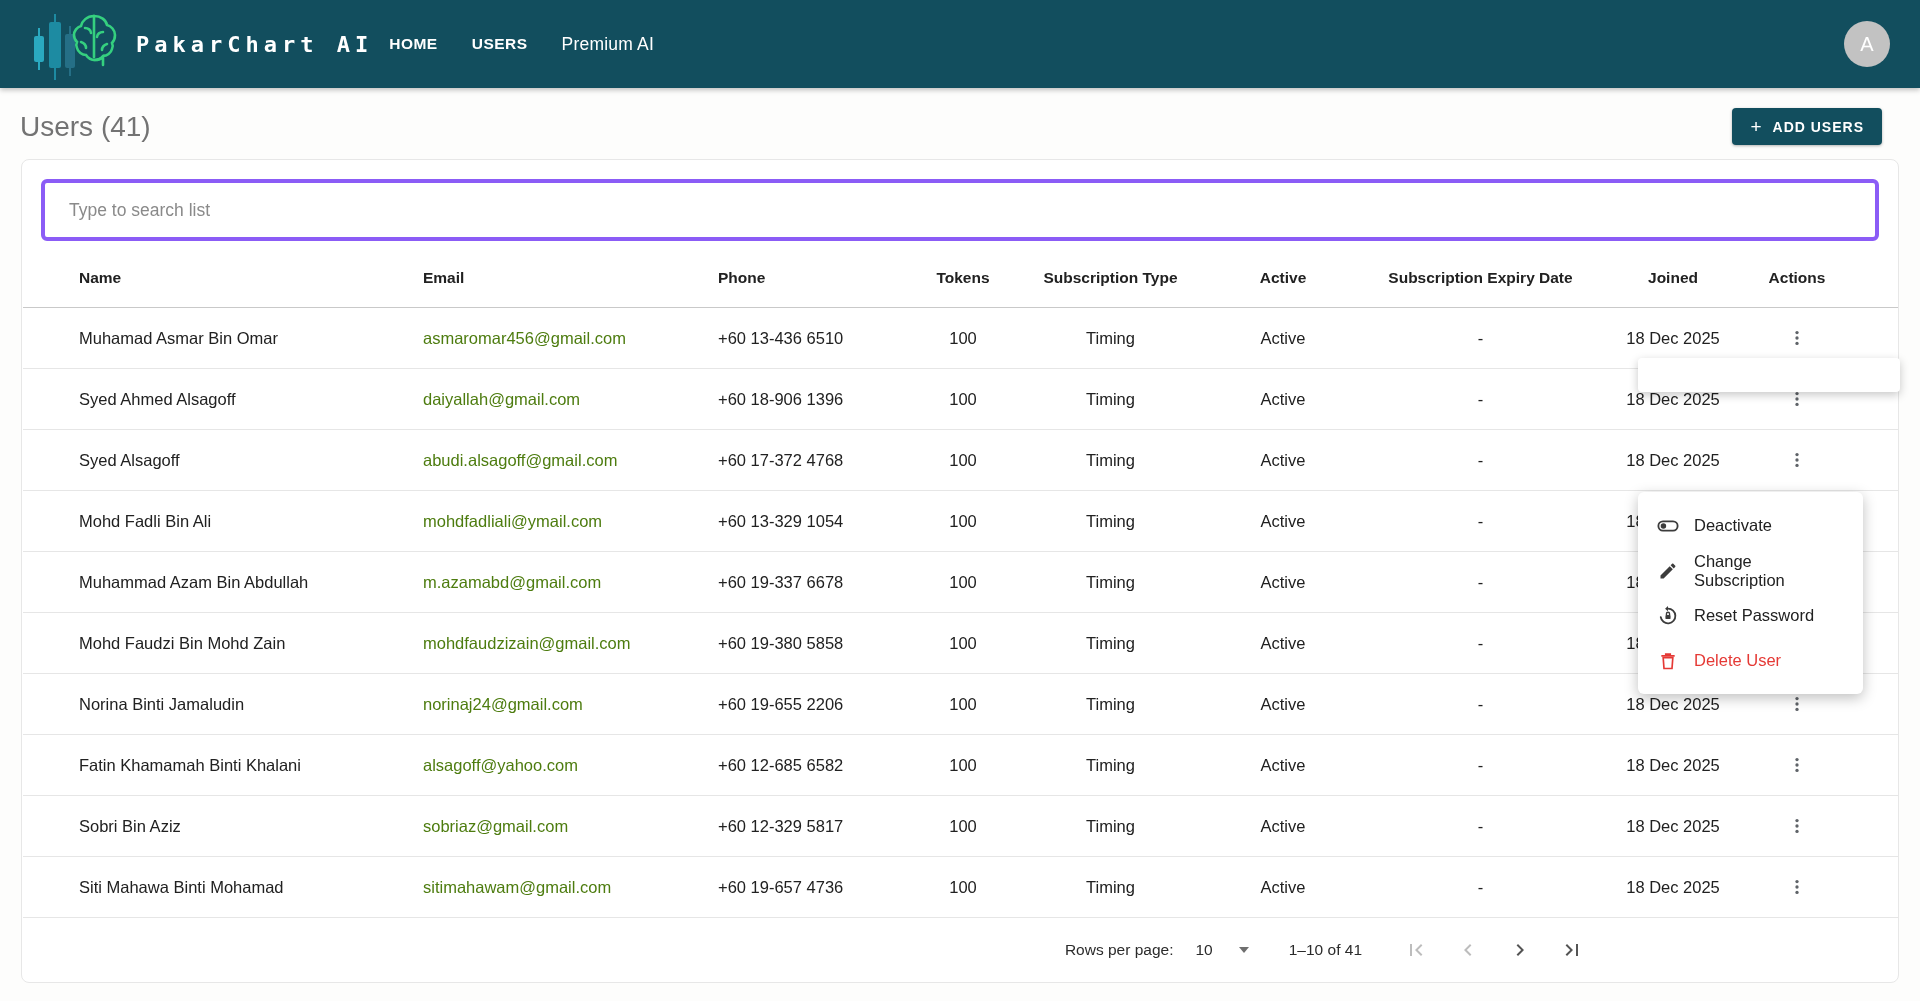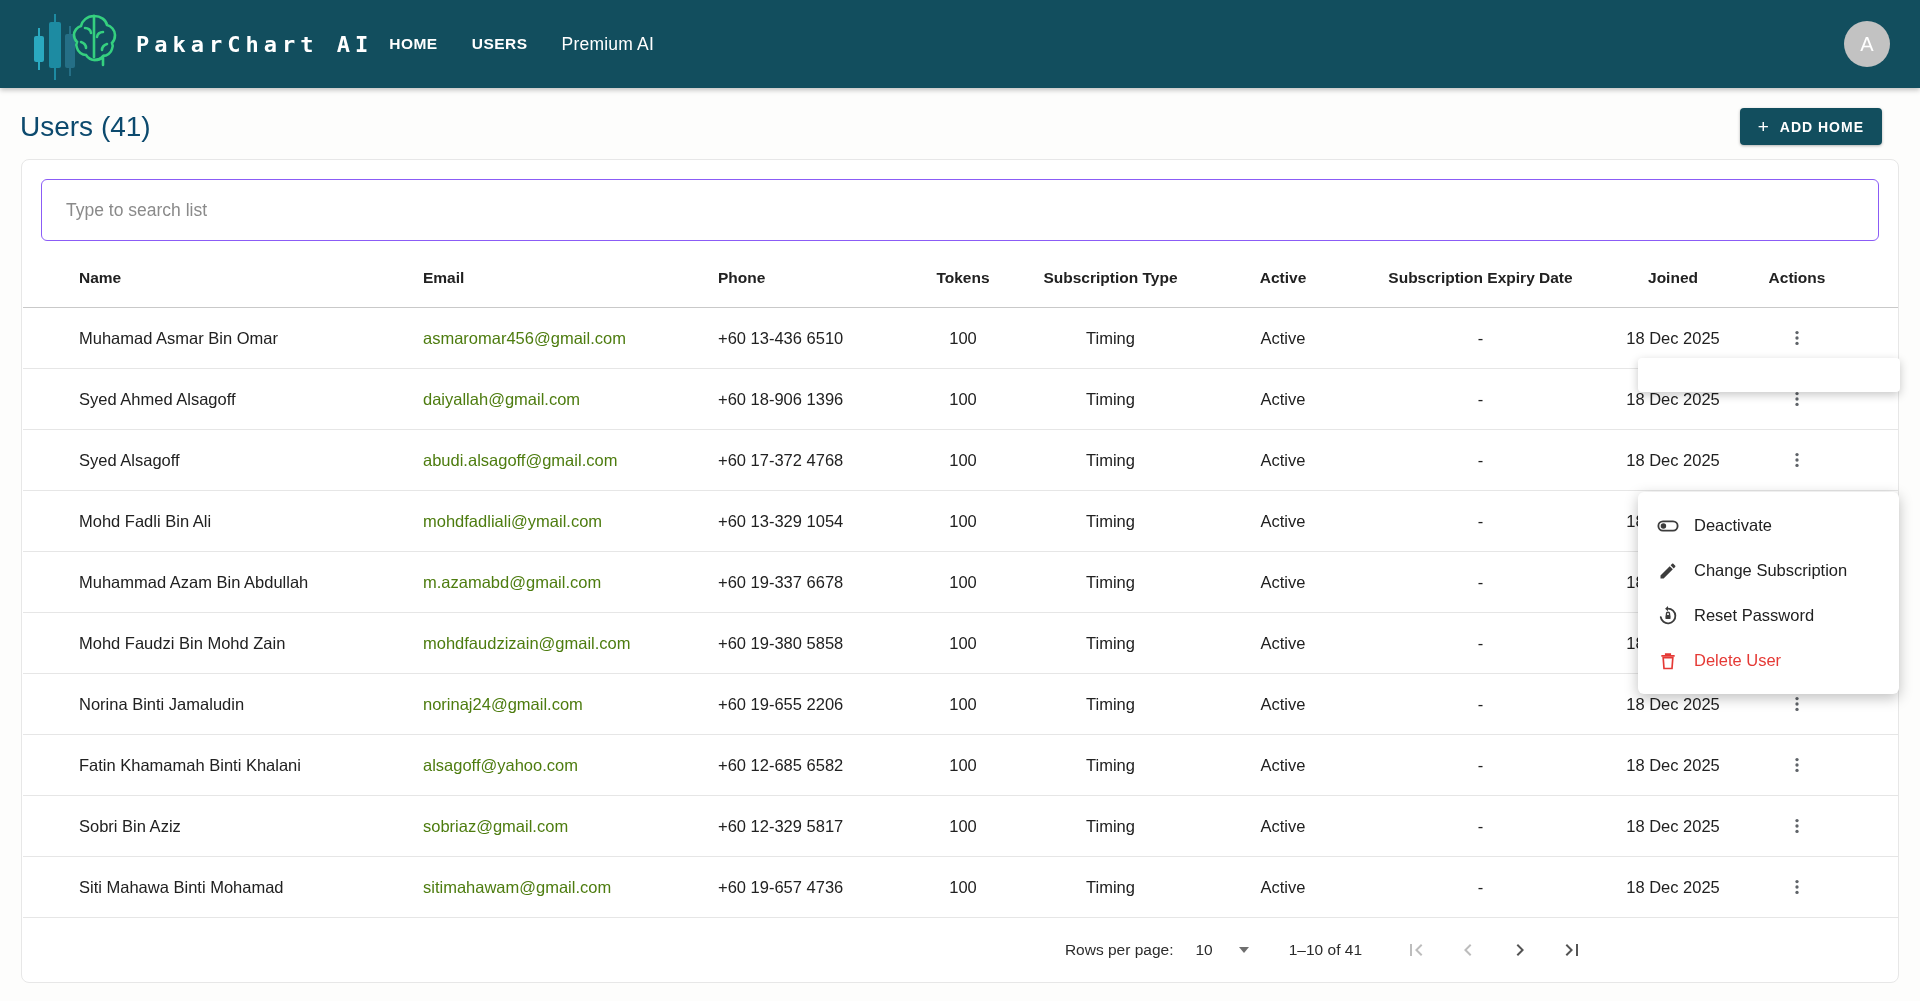--- a/index.html
+++ b/index.html
@@ -14,31 +14,31 @@
            letter-spacing:5px; color:#ffffff; margin-left:14px; }
   .navlinks { display:flex; align-items:center; margin-left:16px; gap:34px; }
   .navlink { color:#ffffff; font-size:15.5px; font-weight:700; letter-spacing:.5px; cursor:pointer; }
   .navlink.plain { font-weight:400; font-size:17.5px; letter-spacing:.2px; }
   .nav-spacer { flex:1; }
   .avatar { width:46px; height:46px; border-radius:50%; background:#c2c2c2; color:#ffffff;
             font-size:20px; display:flex; align-items:center; justify-content:center; }
 
   
   .title-row { display:flex; align-items:center; padding:20px 38px 14px 20px; }
-  .page-title { font-size:28px; font-weight:400; color:#0c4a6e; }
+  .page-title { font-size:28px; font-weight:400; color:#737373; }
   .add-user-btn { margin-left:auto; background:#124e5e; color:#fff; border:none; border-radius:4px;
                   height:37px; padding:0 18px; font-size:14px; font-weight:700; letter-spacing:1px;
                   display:flex; align-items:center; gap:10px; cursor:pointer;
                   box-shadow:0 1px 3px rgba(0,0,0,.3); font-family:inherit; }
   .add-user-btn .plus { font-size:19px; font-weight:400; }
 
   
   .card { margin:0 21px; background:#ffffff; border:1px solid #e7e7e7; border-radius:8px; }
   .search-wrap { padding:19px 19px 14px 19px; }
-  .search-input { width:100%; height:62px; border:1px solid #8b5cf6; border-radius:6px;
+  .search-input { width:100%; height:62px; border:4px solid #8b5cf6; border-radius:6px;
                   font-size:17.5px; padding:0 24px; color:#1f1f1f; font-family:inherit; outline:none; }
   .search-input::placeholder { color:#8a8a8a; }
 
   table { width:calc(100% - 2px); margin:0 1px; border-collapse:collapse; table-layout:fixed; }
   th { font-size:15.5px; font-weight:700; color:#212121; padding:14px 8px 20px;
        border-bottom:1px solid #c9c9c9; }
   td { font-size:16.5px; color:#212121; height:61px; border-bottom:1px solid #e6e6e6; padding:0 8px; }
   tr:last-child td { border-bottom:1px solid #e6e6e6; }
   .al { text-align:left; } .ac { text-align:center; }
   th.c-name, td.c-name { padding-left:56px; }
@@ -60,21 +60,21 @@
   .pg-btn { background:none; border:none; width:44px; height:44px; display:inline-flex;
             align-items:center; justify-content:center; border-radius:50%; margin:0 4px; }
   .pg-btn.enabled { cursor:pointer; }
   .pg-btn.enabled svg { fill:#545454; }
   .pg-btn.disabled svg { fill:#bdbdbd; }
 
   
   .menu-surface-empty { position:absolute; left:1638px; top:358px; width:262px; height:34px;
                         background:#ffffff; border-radius:4px; box-shadow:0 3px 10px rgba(0,0,0,.22);
                         z-index:9; }
-  .context-menu { position:absolute; left:1638px; top:492px; width:261px; background:#ffffff;
+  .context-menu { position:absolute; left:1638px; top:492px; width:225px; background:#ffffff;
                   border-radius:6px; box-shadow:0 4px 14px rgba(0,0,0,.25); padding:11px 0; z-index:10; }
   .menu-item { height:45px; display:flex; align-items:center; gap:15px; padding:0 19px;
                font-size:16.5px; color:#212121; cursor:pointer; }
   .menu-item.danger { color:#e53935; }
   .mi-icon { width:22px; height:22px; flex:0 0 22px; display:flex; align-items:center; justify-content:center; }
 </style>
 </head>
 <body>
 
 <header class="navbar">
@@ -104,21 +104,21 @@
     <span class="navlink plain">Premium AI</span>
   </nav>
   <div class="nav-spacer"></div>
   <div class="avatar">A</div>
 </header>
 
 <div class="title-row">
   <h1 class="page-title">Users (41)</h1>
   <button class="add-user-btn">
     <span class="plus">+</span>
-    <span>ADD HOME</span>
+    <span>ADD USERS</span>
   </button>
 </div>
 
 <div class="card">
   <div class="search-wrap">
     <input class="search-input" type="text" placeholder="Type to search list" style="">
   </div>
 
   <table>
     <colgroup>

